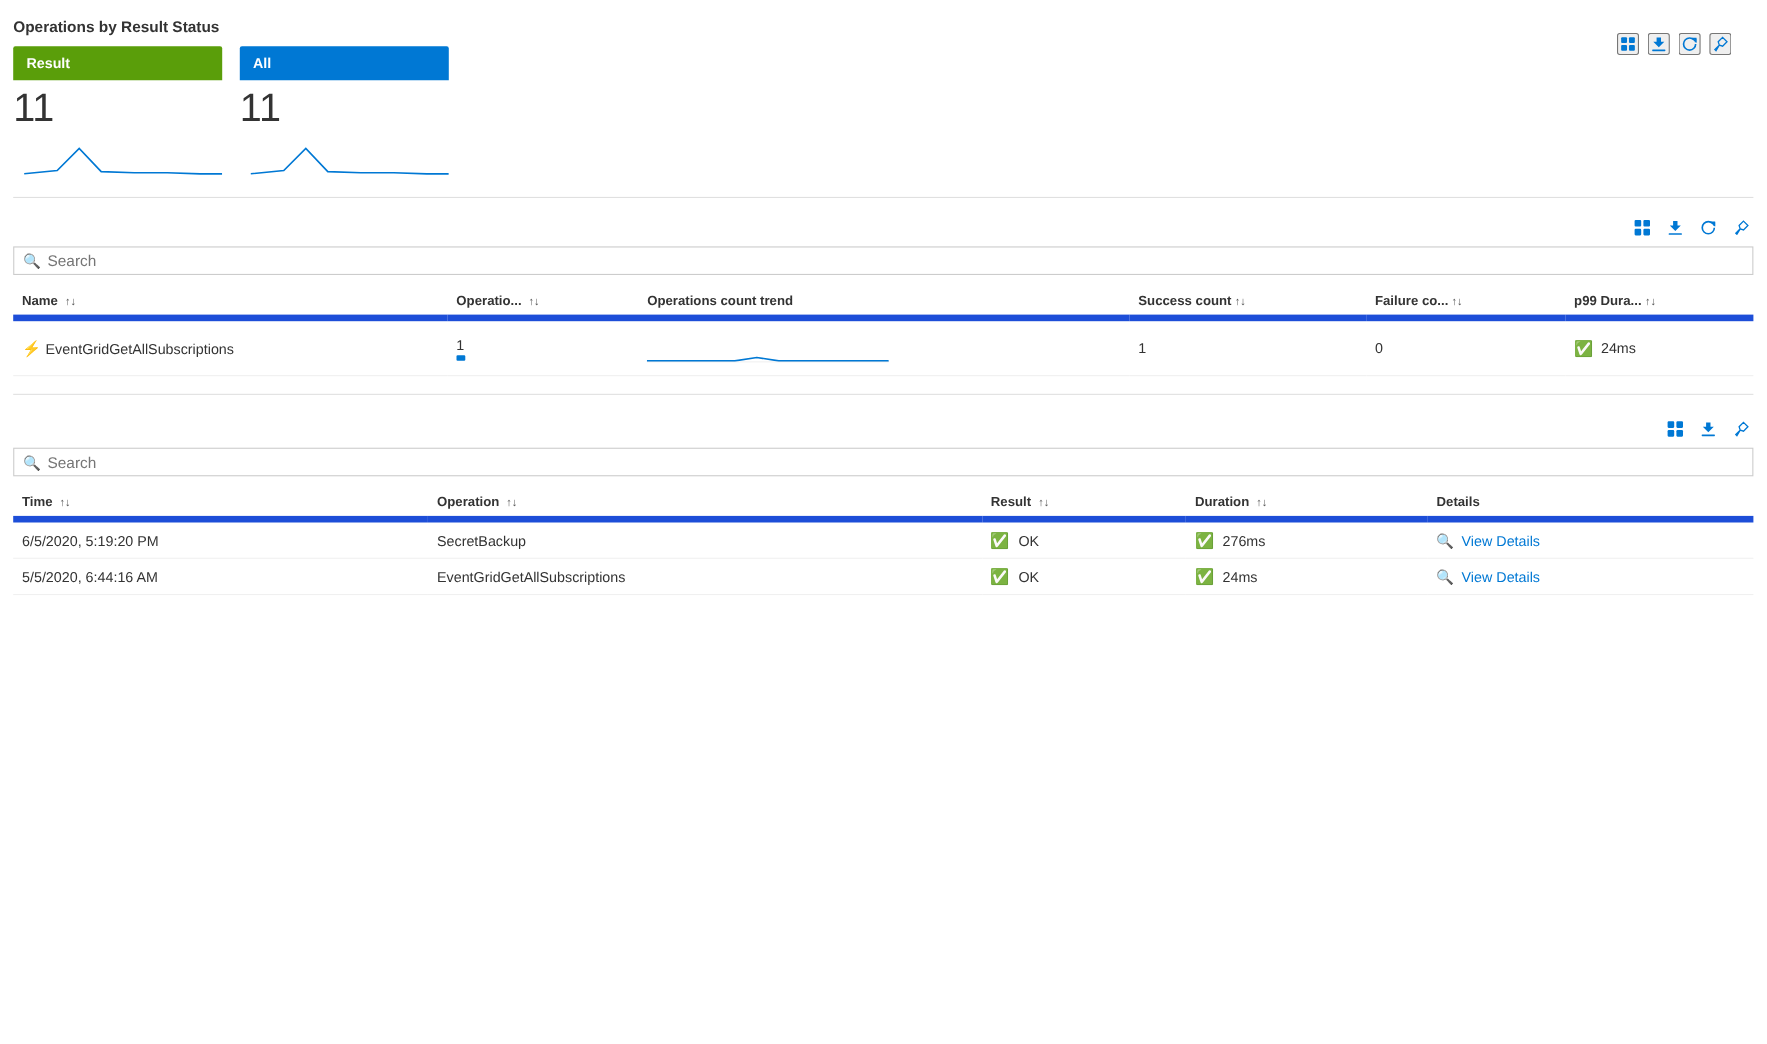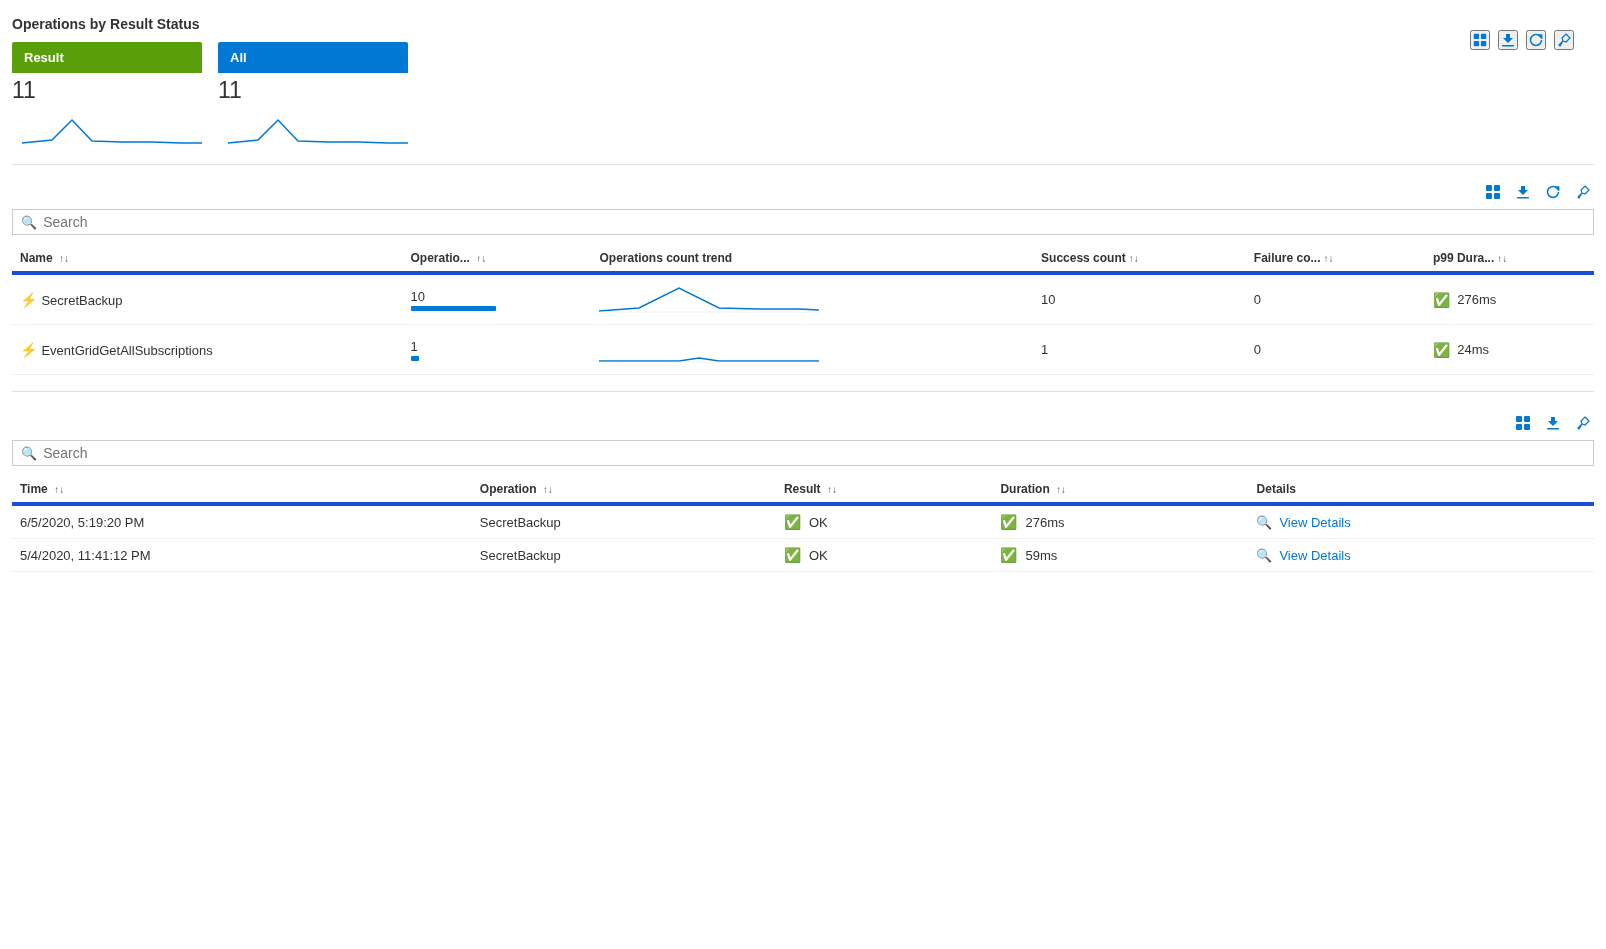--- a/index.html
+++ b/index.html
@@ -22,21 +22,21 @@
 
     .stat-card {
       width: 190px;
     }
     .stat-card-header {
       padding: 8px 12px; font-size: 13px; font-weight: 600; color: #fff; border-radius: 2px 2px 0 0;
     }
     .stat-card-header.green { background: #5a9e0a; }
     .stat-card-header.blue { background: #0078d4; }
     .stat-card-value {
-      font-size: 23px; font-weight: 300; color: #333; padding: 4px 0 4px 0;
+      font-size: 36px; font-weight: 300; color: #333; padding: 4px 0 4px 0;
     }
     .spark-container { height: 40px; width: 190px; }
     svg.spark { width: 190px; height: 40px; }
 
     
     .section-divider { border: none; border-top: 1px solid #e0e0e0; margin: 16px 0; }
 
     
     .toolbar-row {
       display: flex; justify-content: flex-end; align-items: center; gap: 8px; margin-bottom: 6px;
@@ -51,21 +51,21 @@
     }
     .search-box input {
       border: none; outline: none; font-size: 14px; color: #555; width: 100%; background: transparent;
     }
     .search-icon { color: #888; margin-right: 6px; font-size: 13px; }
 
     
     table { width: 100%; border-collapse: collapse; }
     th {
       text-align: left; font-size: 12px; font-weight: 600; color: #333;
-      border-bottom: 4px solid #1d4ed8; padding: 6px 8px;
+      border-bottom: 6px solid #1d4ed8; padding: 6px 8px;
       white-space: nowrap;
     }
     td {
       padding: 8px 8px; border-bottom: 1px solid #f0f0f0; font-size: 13px; color: #333; vertical-align: middle;
     }
     .sort-arrows { display: inline-block; font-size: 10px; color: #555; margin-left: 3px; }
     .op-icon { color: #f0a500; margin-right: 4px; font-size: 14px; }
     .bar-container { display: flex; flex-direction: column; gap: 2px; }
     .bar-fill { height: 5px; background: #0078d4; border-radius: 1px; }
     .trend-spark { width: 220px; height: 30px; }
@@ -181,38 +181,20 @@
       <tr>
         <th>Name <span class="sort-arrows">↑↓</span></th>
         <th>Operatio... <span class="sort-arrows">↑↓</span></th>
         <th>Operations count trend</th>
         <th>Success count<span class="sort-arrows">↑↓</span></th>
         <th>Failure co...<span class="sort-arrows">↑↓</span></th>
         <th>p99 Dura...<span class="sort-arrows">↑↓</span></th>
       </tr>
     </thead>
     <tbody id="operations-tbody">
-    <tr>
-          <td><span class="op-icon">⚡</span><span>SecretBackup</span></td>
-          <td>
-      <div class="bar-container">
-        <span>10</span>
-        <div class="bar-fill" style="width:85px;"></div>
-      </div>
-          </td>
-          <td><svg class="trend-spark" viewBox="0 0 220 30">
-      <polyline points="0,28 40,25 80,5 120,25 160,26 200,26 220,27" fill="none" stroke="#0078d4" stroke-width="1.5"></polyline>
-      <line x1="0" y1="29" x2="220" y2="29" stroke="#e0e0e0" stroke-width="0.5"></line>
-    </svg></td>
-          <td>10</td>
-          <td>0</td>
-          <td>
-            <span class="duration-ok"><span class="check-icon">✅</span>276ms</span>
-          </td>
-        </tr>
         <tr>
           <td><span class="op-icon">⚡</span><span>EventGridGetAllSubscriptions</span></td>
           <td>
       <div class="bar-container">
         <span>1</span>
         <div class="bar-fill" style="width:8px;"></div>
       </div>
           </td>
           <td><svg class="trend-spark" viewBox="0 0 220 30">
       <polyline points="0,28 40,28 80,28 100,25 120,28 160,28 200,28 220,28" fill="none" stroke="#0078d4" stroke-width="1.5"></polyline>
@@ -270,23 +252,23 @@
       </thead>
       <tbody id="log-tbody">
       <tr>
             <td>6/5/2020, 5:19:20 PM</td>
             <td>SecretBackup</td>
             <td><span><span class="check-icon">✅</span> OK</span></td>
             <td><span><span class="check-icon">✅</span> 276ms</span></td>
             <td><a href="#" class="view-link"><span class="search-icon-link">🔍</span> View Details</a></td>
           </tr>
           <tr>
-            <td>5/4/2020, 11:41:12 PM</td>
-            <td>SecretBackup</td>
+            <td>5/5/2020, 6:44:16 AM</td>
+            <td>EventGridGetAllSubscriptions</td>
             <td><span><span class="check-icon">✅</span> OK</span></td>
-            <td><span><span class="check-icon">✅</span> 59ms</span></td>
+            <td><span><span class="check-icon">✅</span> 24ms</span></td>
             <td><a href="#" class="view-link"><span class="search-icon-link">🔍</span> View Details</a></td>
           </tr>
         </tbody>
     </table>
   </div>
 
 </div>
 
 </body></html>

